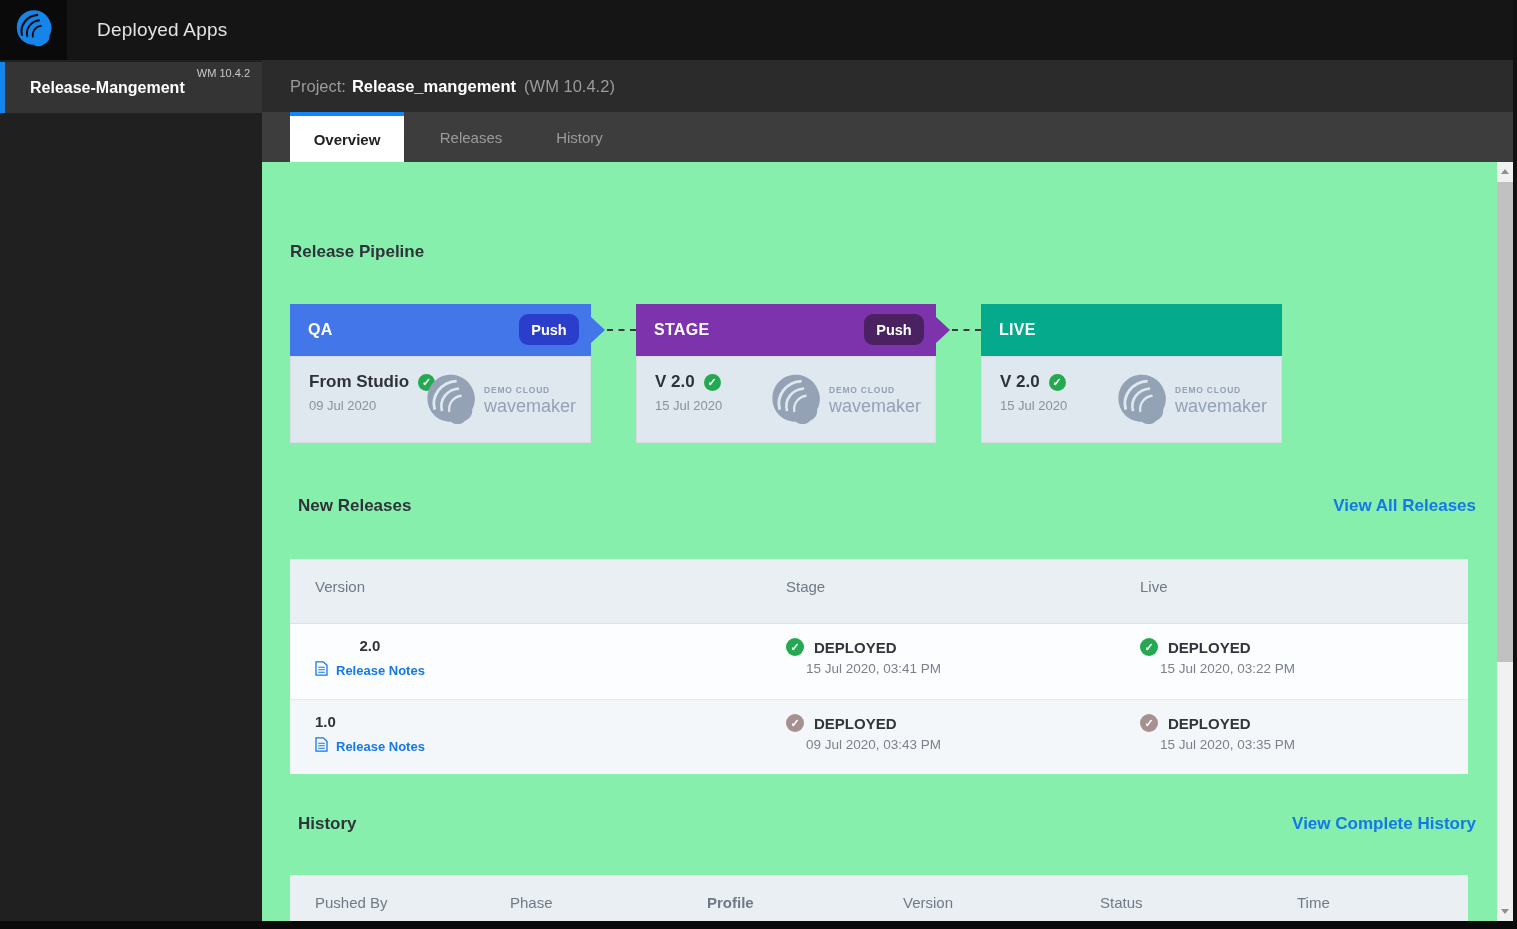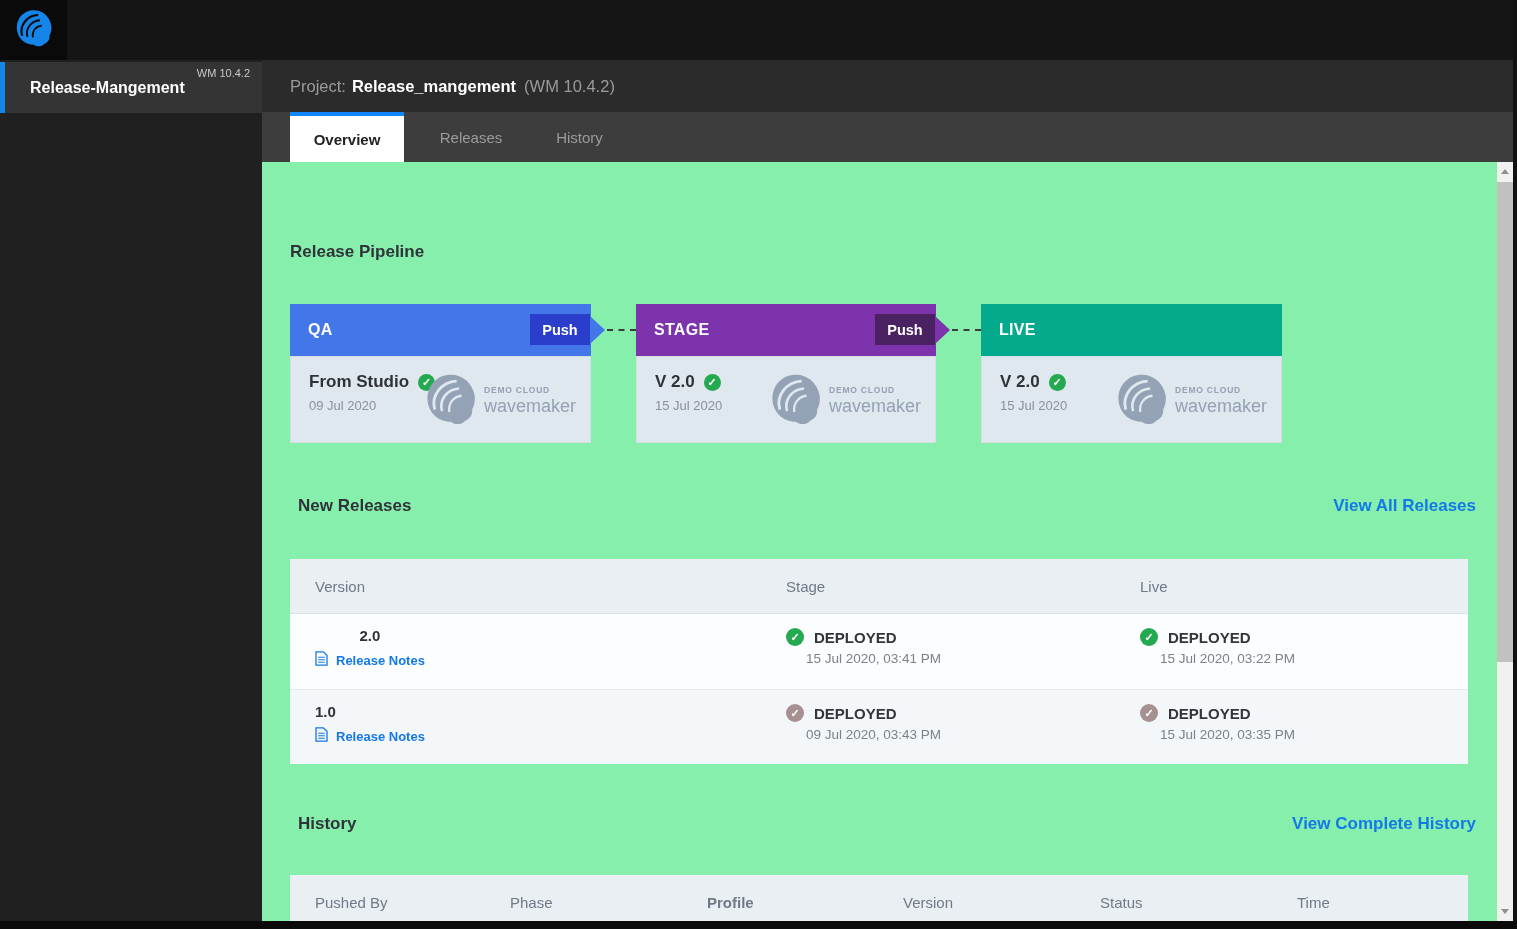--- a/index.html
+++ b/index.html
@@ -41,22 +41,22 @@
   
   #content { position:absolute; left:262px; top:162px; width:1251px; height:759px;
     background:#86efac; overflow:hidden; }
   .section-title { font-size:17px; font-weight:bold; color:#30343a; }
   .link { color:#1478e8; font-size:17px; font-weight:bold; cursor:pointer; text-decoration:none; }
 
   
   .card { position:absolute; top:142px; height:139px; }
   .card-head { position:relative; height:52px; display:flex; align-items:center; }
   .card-head .stage-name { color:#fff; font-size:16px; font-weight:bold; margin-left:18px; letter-spacing:.3px; }
-  .push-btn { position:absolute; right:1px; top:10px; width:60px; height:31px; border:none;
-    border-radius:0; color:#fff; font-size:14.5px; font-weight:bold;
+  .push-btn { position:absolute; right:12px; top:10px; width:60px; height:31px; border:none;
+    border-radius:9px; color:#fff; font-size:14.5px; font-weight:bold;
     font-family:"Liberation Sans", sans-serif; cursor:pointer; }
   .head-arrow { position:absolute; right:-14px; top:13px; width:0; height:0;
     border-top:13px solid transparent; border-bottom:13px solid transparent; border-left:14px solid #000; }
   .card-body { position:relative; height:87px; background:#dfe7ef; border:1px solid rgba(0,0,0,.04); }
   .ver-block { position:absolute; left:18px; top:15px; }
   .ver-line { display:flex; align-items:center; gap:9px; font-size:17px; font-weight:bold; color:#2f3337; }
   .ver-date { margin-top:6px; font-size:13px; color:#8b9199; }
   .check { display:inline-flex; width:17px; height:17px; border-radius:50%;
     align-items:center; justify-content:center; color:#fff; font-size:11px; font-weight:bold; }
   .check.small { width:18px; height:18px; }
@@ -64,21 +64,21 @@
   .brand-text .bt-top { font-size:8.5px; font-weight:bold; letter-spacing:.8px; color:#93a2b4; }
   .brand-text .bt-bottom { font-size:18px; color:#93a2b4; margin-top:1px; }
   .connector { position:absolute; top:167px; width:29px; border-top:2px dashed #3c3c3c; }
 
   
   .sect-row { position:absolute; left:36px; width:1178px; display:flex;
     justify-content:space-between; align-items:center; }
 
   
   .tbl { position:absolute; left:28px; width:1178px; }
-  .tbl-head { position:relative; height:55px; background:#eaeff4; border-bottom:1px solid #dbe2e8; }
+  .tbl-head { position:relative; height:65px; background:#eaeff4; border-bottom:1px solid #dbe2e8; }
   .tbl-head .hcell { position:absolute; top:0; line-height:55px; font-size:15px; color:#6f7a86; }
   .tbl-row { position:relative; height:75px; }
   .tbl-row.r1 { background:#fbfdff;text-align:center; }
   .tbl-row.r2 { background:#f4f7fa; border-top:1px solid #e5eaef; }
   .ver-cell { position:absolute; left:25px; top:13px; }
   .ver-cell .vnum { font-size:15px; font-weight:bold; color:#2f3337; }
   .notes-line { display:flex; align-items:center; gap:8px; margin-top:7px; cursor:pointer; }
   .notes-line .link { font-size:13px; }
   .status-cell { position:absolute; top:14px; }
   .status-line { display:flex; align-items:center; gap:10px; font-size:15px; font-weight:bold; color:#32363b; }
@@ -101,20 +101,21 @@
   <div id="logo-box">
     <span>
       <svg width="38" height="38" viewBox="0 0 64 64">
         <path fill="#1585ea" d="M32 2 C15 2 3 15 3 31 C3 48 16 60 32 60 C36 64 45 64 49 59 C55 57 59 51 58 45 C61 40 62 33 61 27 C58 12 46 2 32 2 Z"></path>
         <path d="M12 45 C7 28 20 11 39 10" stroke="#0a0a0a" stroke-width="3.6" fill="none"></path>
         <path d="M21 47 C17 33 27 20 42 19" stroke="#0a0a0a" stroke-width="3.2" fill="none"></path>
         <path d="M30 48 C28 38 35 29 45 28" stroke="#0a0a0a" stroke-width="2.8" fill="none"></path>
       </svg>
     </span>
   </div>
+  <div id="topbar-title">Deployed Apps</div>
 </div>
 
 <div id="sidebar">
   <div id="sidebar-item">
     <span class="app-name">Release-Mangement</span>
     <span class="app-badge">WM 10.4.2</span>
   </div>
 </div>
 
 <div id="project-header">

